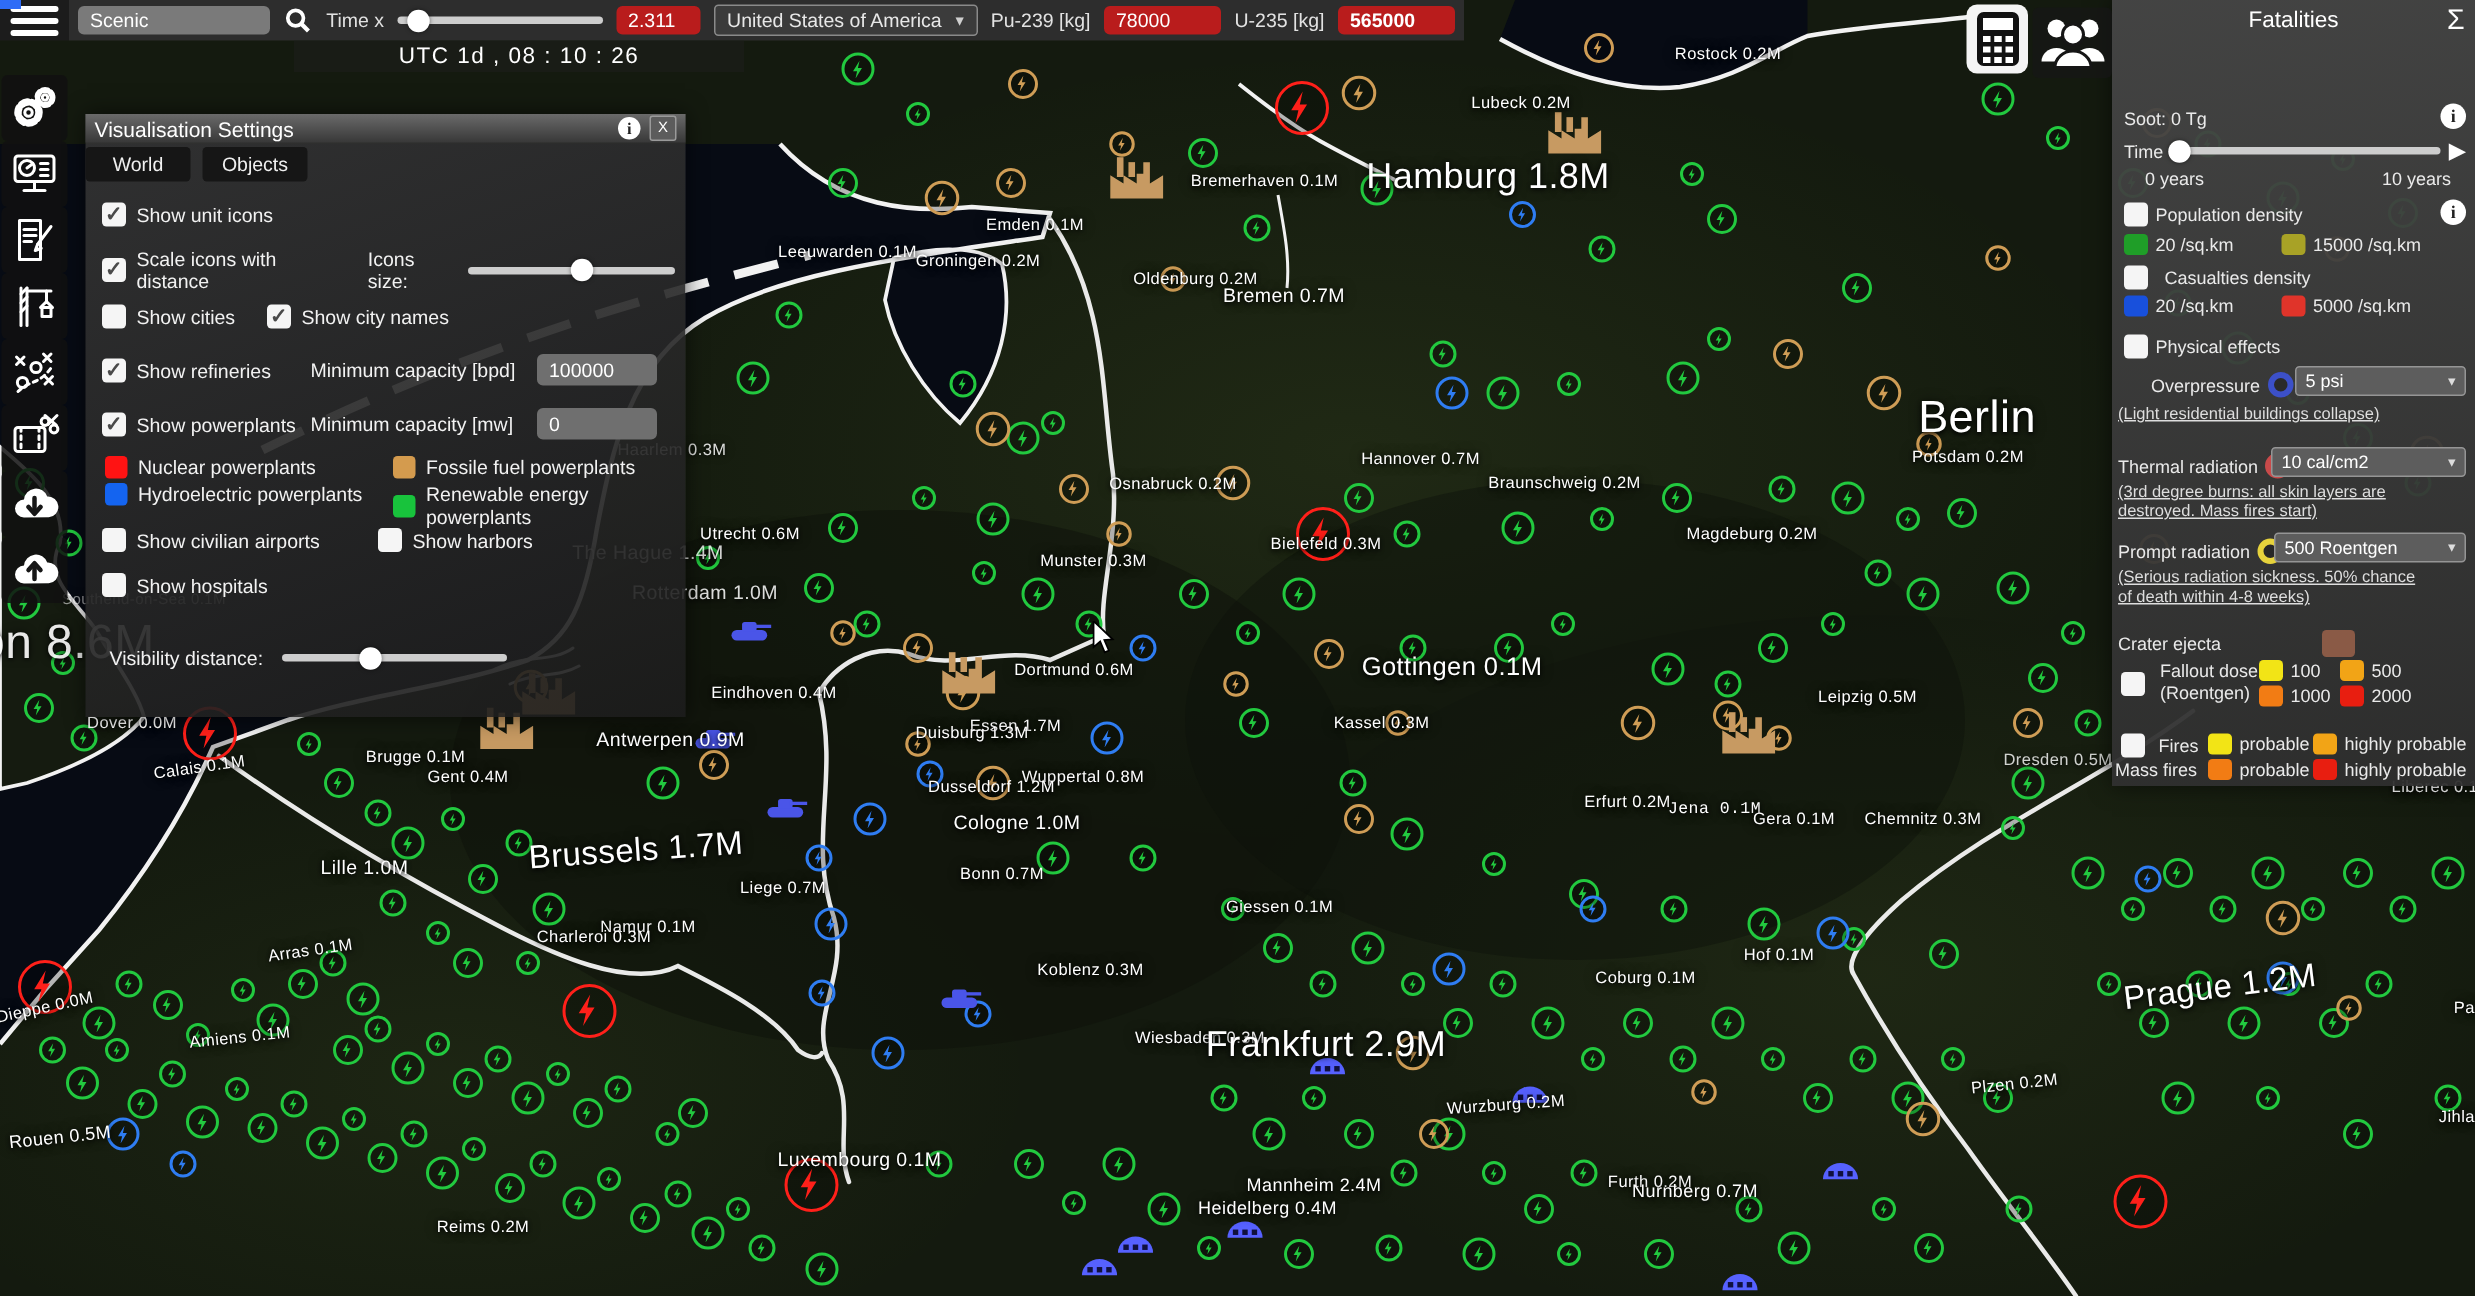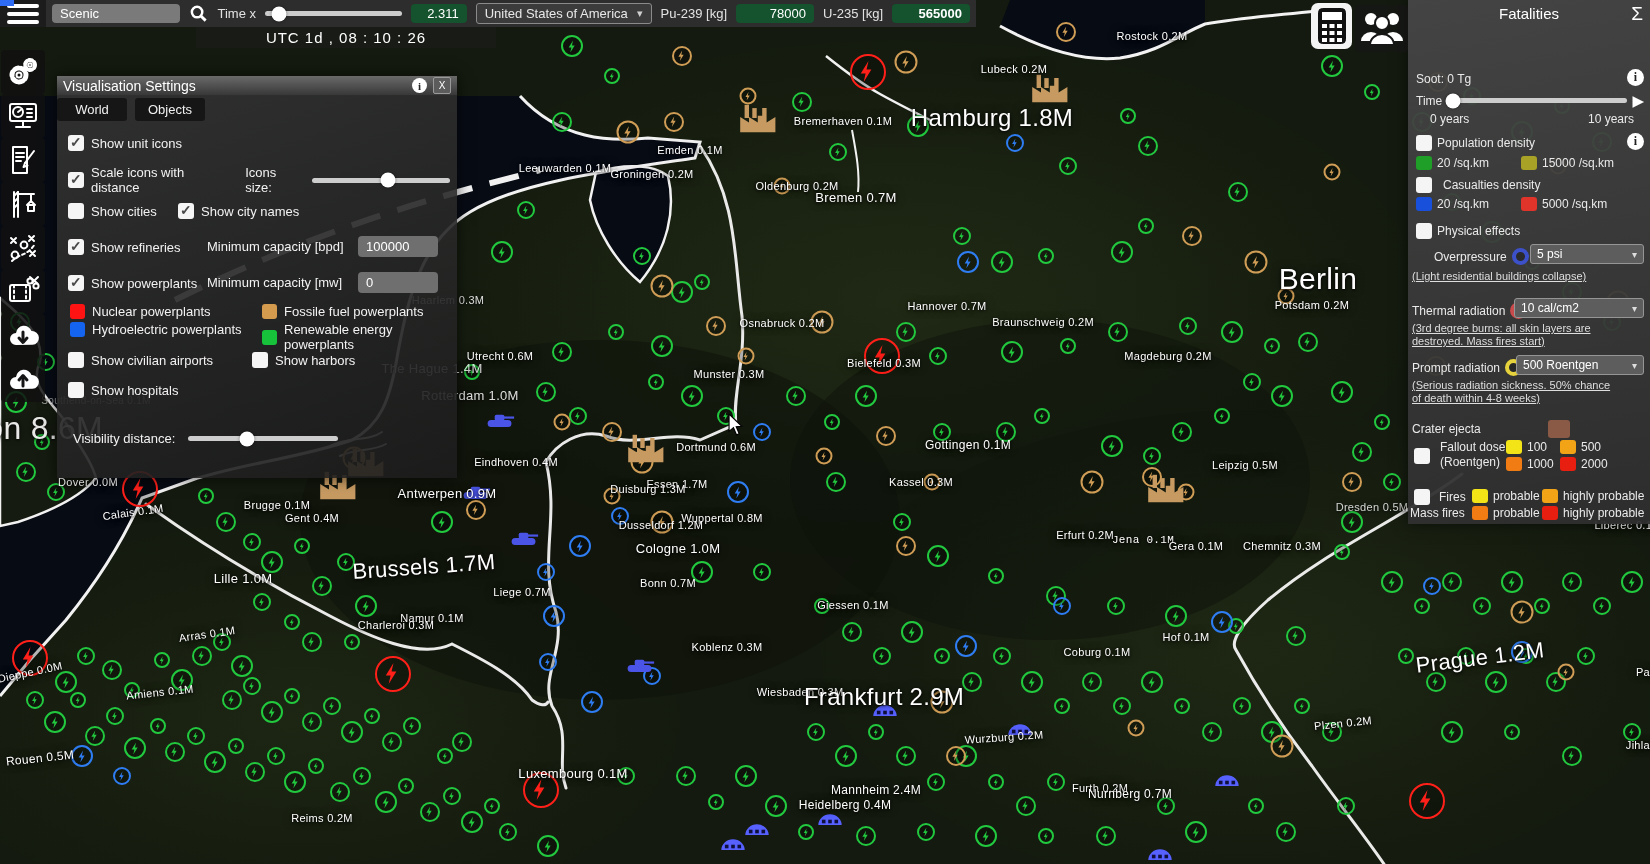--- a/index.html
+++ b/index.html
@@ -17,21 +17,21 @@
   
   .city{position:absolute;color:#fff;white-space:nowrap;font-weight:400;
         transform:translate(-50%,-50%);letter-spacing:.3px;
         text-shadow:0 1px 3px rgba(0,0,0,.95),0 0 8px rgba(0,0,0,.6);}
   
   .topbar{position:absolute;left:46px;top:0;width:930px;height:27px;background:#2d2d2d;
           display:flex;align-items:center;gap:9px;padding:0 6px;box-sizing:border-box;z-index:30;}
   .tb-label{color:#e2e2e2;font-size:13px;white-space:nowrap;}
   .tb-input{background:#7a7a7a;border:none;border-radius:4px;color:#fff;font-size:13px;
             height:19px;padding:0 8px;font-family:"Liberation Sans",sans-serif;}
-  .tb-val{background:#14532d;text-align:right;}
+  .tb-val{background:#b91c1c;text-align:left;}
   .search-btn{width:24px;height:22px;display:flex;align-items:center;justify-content:center;cursor:pointer;}
   .track{position:relative;height:5px;background:#cdcdcd;border-radius:3px;}
   .thumb{position:absolute;top:50%;width:15px;height:15px;background:#fff;border-radius:50%;
          transform:translate(-50%,-50%);box-shadow:0 0 3px rgba(0,0,0,.5);}
   .dd{position:relative;background:#3b3b3b;border:1px solid #8a8a8a;border-radius:3px;color:#e8e8e8;
       font-size:13px;display:flex;align-items:center;padding:0 8px;height:21px;box-sizing:border-box;}
   .dd .chev{margin-left:auto;color:#cfcfcf;font-size:11px;padding-left:8px;}
   .utc{position:absolute;left:196px;top:27px;width:300px;height:21px;z-index:30;
        background:rgba(30,30,30,.45);color:#fff;font-size:15px;display:flex;
        align-items:center;justify-content:center;letter-spacing:1px;}
@@ -1602,21 +1602,21 @@
       <div class="city" style="left: 884px; top: 363px; font-size: 11px; transform: translate(-50%, -50%);">Bielefeld 0.3M</div>
       <div class="city" style="left: 729px; top: 374px; font-size: 11px; transform: translate(-50%, -50%);">Munster 0.3M</div>
       <div class="city" style="left: 448px; top: 300px; font-size: 11px; opacity: 0.85; transform: translate(-50%, -50%);">Haarlem 0.3M</div>
       <div class="city" style="left: 500px; top: 356px; font-size: 11px; transform: translate(-50%, -50%);">Utrecht 0.6M</div>
       <div class="city" style="left: 432px; top: 368px; font-size: 13px; opacity: 0.8; transform: translate(-50%, -50%);">The Hague 1.4M</div>
       <div class="city" style="left: 470px; top: 395px; font-size: 13px; opacity: 0.85; transform: translate(-50%, -50%);">Rotterdam 1.0M</div>
       <div class="city" style="left: 1312px; top: 305px; font-size: 11px; transform: translate(-50%, -50%);">Potsdam 0.2M</div>
       <div class="city" style="left: 716px; top: 447px; font-size: 11px; transform: translate(-50%, -50%);">Dortmund 0.6M</div>
       <div class="city" style="left: 677px; top: 484px; font-size: 11px; transform: translate(-50%, -50%);">Essen 1.7M</div>
       <div class="city" style="left: 648px; top: 489px; font-size: 11px; transform: translate(-50%, -50%);">Duisburg 1.3M</div>
-      <div class="city" style="left: 968px; top: 445px; font-size: 12px; transform: translate(-50%, -50%);">Gottingen 0.1M</div>
+      <div class="city" style="left: 968px; top: 445px; font-size: 17px; transform: translate(-50%, -50%);">Gottingen 0.1M</div>
       <div class="city" style="left: 921px; top: 482px; font-size: 11px; transform: translate(-50%, -50%);">Kassel 0.3M</div>
       <div class="city" style="left: 1245px; top: 465px; font-size: 11px; transform: translate(-50%, -50%);">Leipzig 0.5M</div>
       <div class="city" style="left: 516px; top: 462px; font-size: 11px; transform: translate(-50%, -50%);">Eindhoven 0.4M</div>
       <div class="city" style="left: 722px; top: 518px; font-size: 11px; transform: translate(-50%, -50%);">Wuppertal 0.8M</div>
       <div class="city" style="left: 661px; top: 525px; font-size: 11px; transform: translate(-50%, -50%);">Dusseldorf 1.2M</div>
       <div class="city" style="left: 678px; top: 548px; font-size: 13px; transform: translate(-50%, -50%);">Cologne 1.0M</div>
       <div class="city" style="left: 668px; top: 583px; font-size: 11px; transform: translate(-50%, -50%);">Bonn 0.7M</div>
       <div class="city" style="left: 88px; top: 482px; font-size: 11px; transform: translate(-50%, -50%);">Dover 0.0M</div>
       <div class="city" style="left: 133px; top: 512px; font-size: 11px; transform: translate(-50%, -50%) rotate(-8deg);">Calais 0.1M</div>
       <div class="city" style="left: 277px; top: 505px; font-size: 11px; transform: translate(-50%, -50%);">Brugge 0.1M</div>

